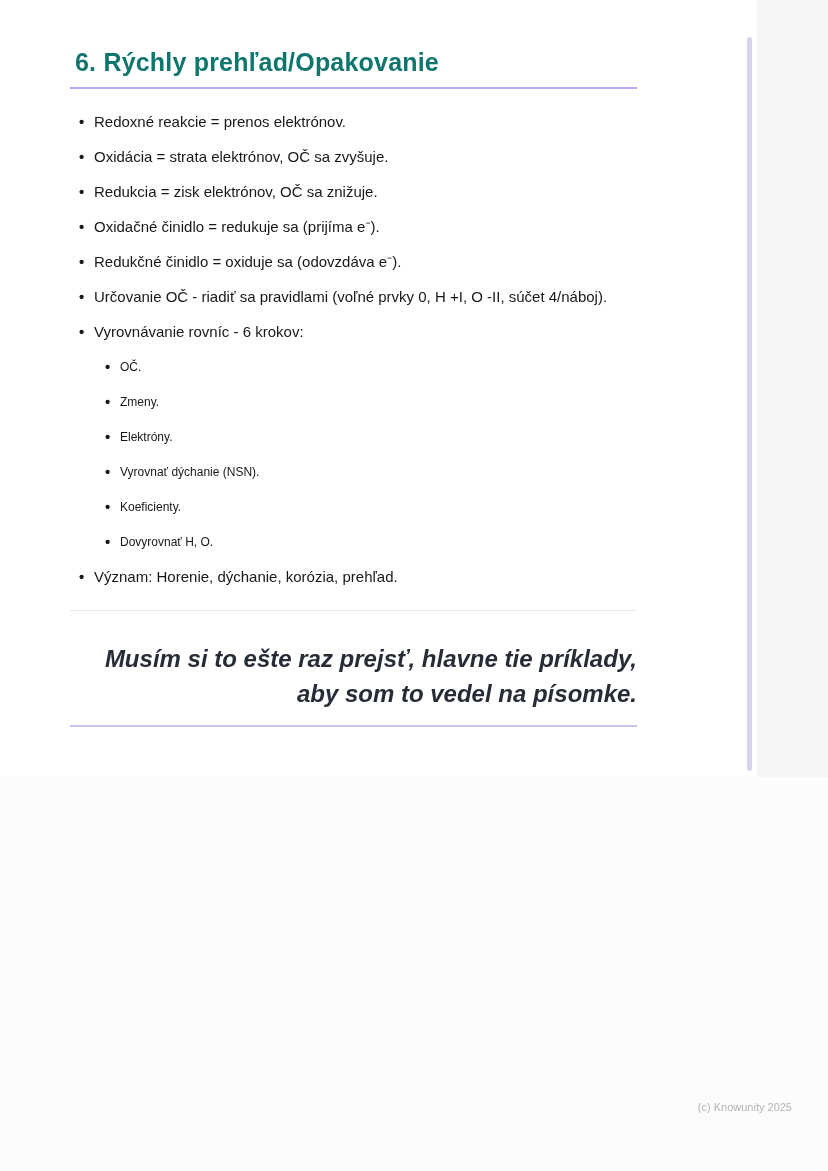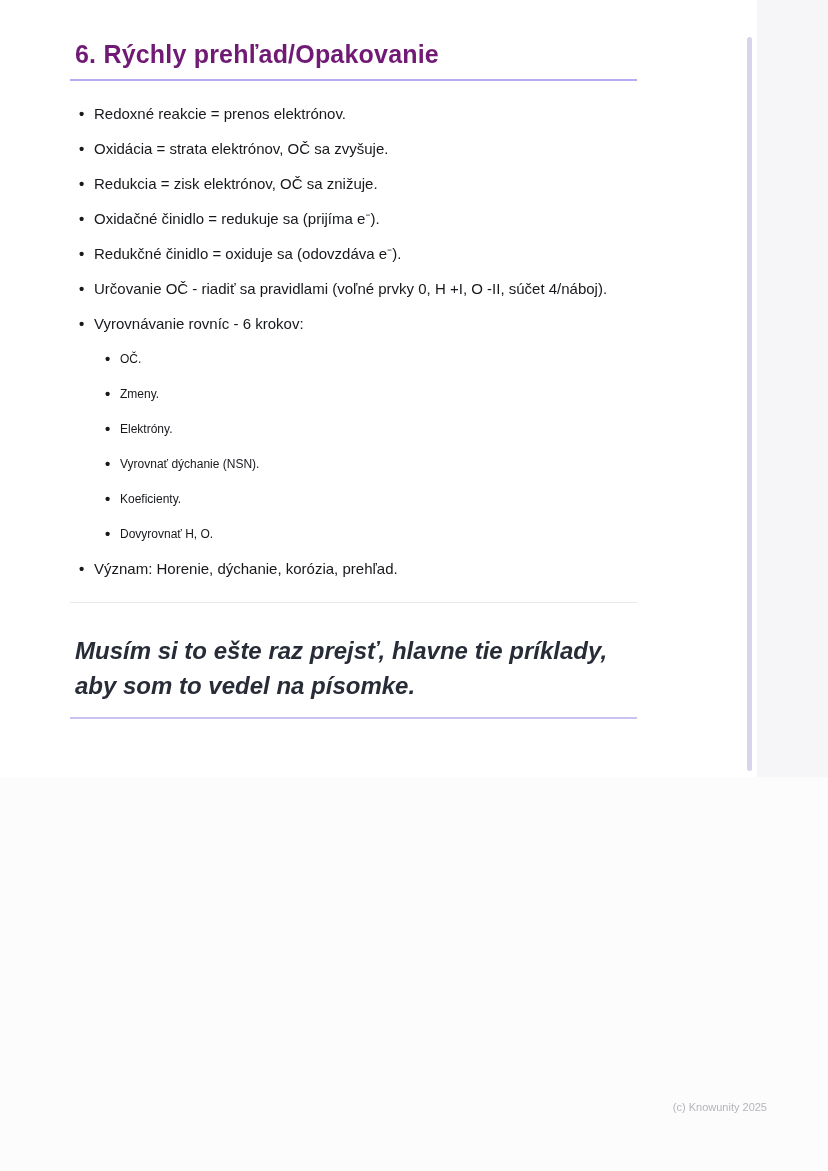--- a/index.html
+++ b/index.html
@@ -23,25 +23,25 @@
     left: 0; top: 0;
     width: 757px; height: 777px;
     background: #ffffff;
   }
   .content {
     position: absolute;
     left: 70px; top: 40px;
     width: 567px;
   }
   .section-title {
-    margin: 0 0 10px 5px;
+    margin: 8px 0 10px 5px;
     font-size: 25px;
     font-weight: bold;
     letter-spacing: 0.2px;
-    color: #701a75;
+    color: #0f766e;
   }
   .rule { height: 2px; border: 0; width: 100%; }
   .rule-title { background: #b9aaf3; margin: 0 0 22px 0; }
   .rule-quote { background: #c8c4ef; margin: 14px 0 0 0; }
   .divider { height: 1px; background: #e8e8ea; margin: 22px 0 30px 0; }
 
   ul.main-list { list-style: none; margin: 0; padding: 0 0 0 24px; }
   ul.main-list > li {
     position: relative;
     font-size: 15px;
@@ -70,34 +70,35 @@
   }
 
   .closing-note {
     margin: 26px 0 0 5px;
     font-size: 24px;
     line-height: 35px;
     font-weight: bold;
     font-style: italic;
     color: #272c37;
     max-width: 575px;
+    text-align: right;
   }
 
   .scrollbar-thumb {
     position: absolute;
     left: 747px; top: 37px;
     width: 5px; height: 734px;
     border-radius: 3px;
     background: #d9d4ec;
   }
 
   .footer-credit {
     position: absolute;
     top: 1101px;
-    right: 61px;
+    right: 36px;
     font-size: 11px;
     color: #b4b4ba;
   }
 </style>
 </head>
 <body>
 
 <div class="bottom-area"></div>
 
 <div class="page">

